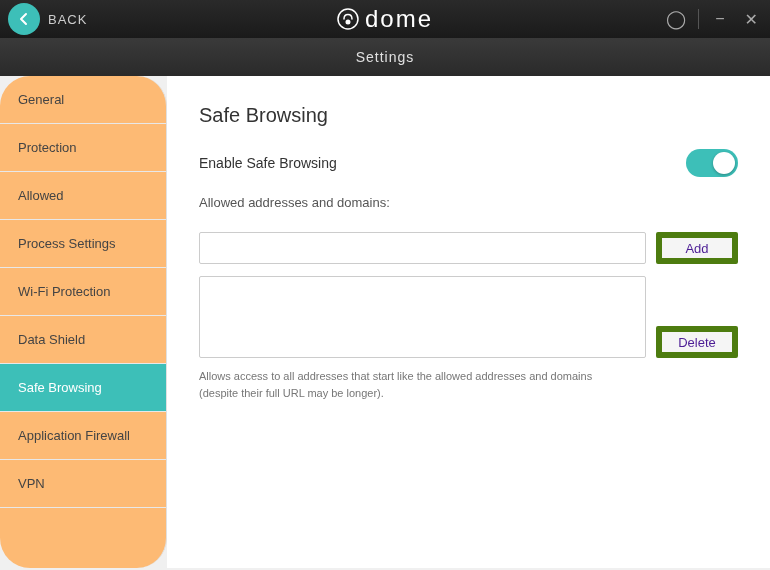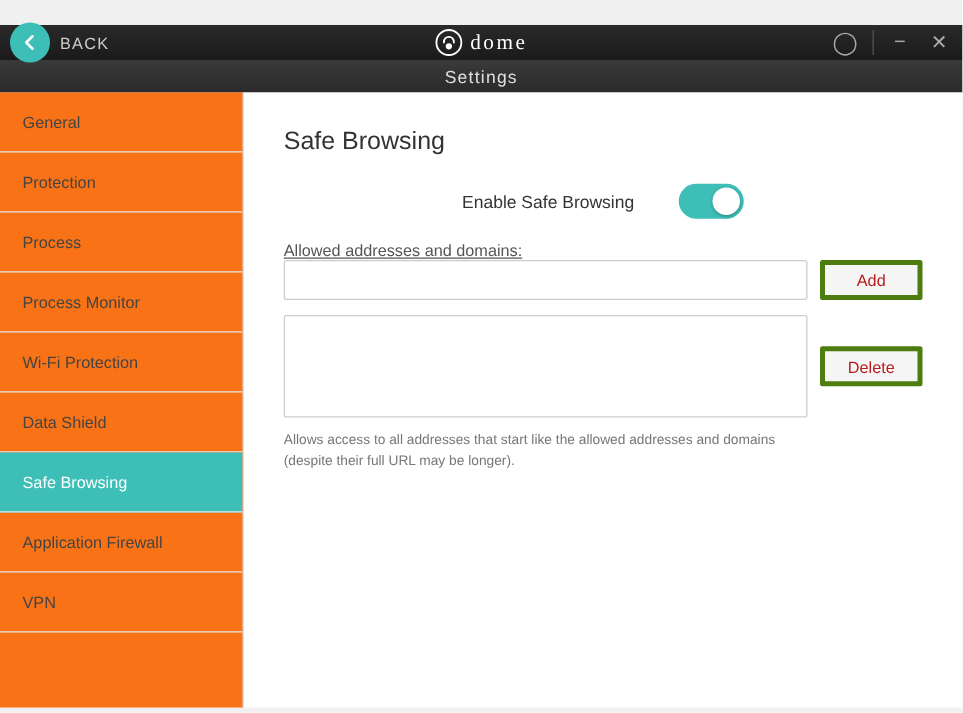--- a/index.html
+++ b/index.html
@@ -8,28 +8,27 @@
       height: 570px;
       font-family: 'Segoe UI', Arial, sans-serif;
       background: #f0f0f0;
       overflow: hidden;
       position: relative;
     }
 
     
     #titlebar {
       width: 100%;
-      height: 28px;
+      height: 38px;
       background: linear-gradient(to bottom, #2a2a2a, #1a1a1a);
       display: flex;
       align-items: center;
       justify-content: space-between;
       padding: 0 8px;
       position: relative;
-      margin-top: 20px;
     }
     #back-btn {
       width: 32px;
       height: 32px;
       border-radius: 50%;
       background: #3dbfb8;
       display: flex;
       align-items: center;
       justify-content: center;
       cursor: pointer;
@@ -74,21 +73,21 @@
     }
     .separator-vert {
       width: 1px;
       height: 20px;
       background: #555;
     }
 
     
     #settings-header {
       width: 100%;
-      height: 26px;
+      height: 38px;
       background: linear-gradient(to bottom, #3a3a3a, #2a2a2a);
       display: flex;
       align-items: center;
       justify-content: center;
     }
     #settings-title {
       color: #e0e0e0;
       font-size: 14px;
       letter-spacing: 1px;
       font-weight: 400;
@@ -96,25 +95,26 @@
 
     
     #main {
       display: flex;
       width: 100%;
       height: calc(570px - 78px);
     }
 
     
     #sidebar {
-      width: 195px;
-      background: #f97316;
+      width: 167px;
+      background: #fdba74;
       border-right: 1px solid #e0e0e0;
       overflow-y: auto;
       flex-shrink: 0;
+      border-radius: 30px;
     }
     .sidebar-item {
       padding: 16px 18px;
       font-size: 13px;
       color: #444;
       cursor: pointer;
       border-bottom: 1px solid #e8e8e8;
       white-space: nowrap;
     }
     .sidebar-item.active {
@@ -131,21 +131,21 @@
     }
     #page-title {
       font-size: 20px;
       color: #333;
       font-weight: 400;
       margin-bottom: 22px;
     }
     .setting-row {
       display: flex;
       align-items: center;
-      justify-content: center;
+      justify-content: space-between;
       margin-bottom: 18px;
       gap: 36px;
     }
     .setting-label {
       font-size: 14px;
       color: #333;
       font-weight: 500;
     }
 
     
@@ -166,22 +166,21 @@
       border-radius: 50%;
       background: white;
       top: 3px;
       right: 3px;
       box-shadow: 0 1px 3px rgba(0,0,0,0.3);
     }
 
     .allowed-label {
       font-size: 13px;
       color: #555;
-      margin-bottom: 0;
-      text-decoration: underline;
+      margin-bottom: 22px;
     }
     .input-row {
       display: flex;
       gap: 10px;
       margin-bottom: 12px;
       align-items: center;
     }
     .address-input {
       flex: 1;
       height: 32px;
@@ -189,22 +188,22 @@
       padding: 0 8px;
       font-size: 13px;
       color: #333;
       outline: none;
       border-radius: 2px;
     }
     .action-btn {
       width: 82px;
       height: 32px;
       background: #f5f5f5;
-      border: 4px solid #4d7c0f;
-      color: #b91c1c;
+      border: 6px solid #4d7c0f;
+      color: #4c1d95;
       font-size: 13px;
       cursor: pointer;
       border-radius: 2px;
       white-space: nowrap;
     }
     .textarea-row {
       display: flex;
       gap: 10px;
       margin-bottom: 10px;
     }
@@ -215,21 +214,21 @@
       padding: 6px 8px;
       font-size: 13px;
       color: #333;
       outline: none;
       resize: none;
       border-radius: 2px;
     }
     .delete-btn-col {
       display: flex;
       flex-direction: column;
-      justify-content: center;
+      justify-content: flex-end;
     }
     .hint-text {
       font-size: 11px;
       color: #777;
       line-height: 1.5;
       max-width: 410px;
     }
   </style>
 </head>
 <body>
@@ -243,42 +242,42 @@
     </div>
     <span id="back-label">BACK</span>
   </div>
 
   <div id="logo-area">
     <svg id="logo-icon" viewBox="0 0 22 22">
       <circle cx="11" cy="11" r="10" fill="none" stroke="white" stroke-width="1.5"></circle>
       <path d="M7 11 C7 8 9 6.5 11 6.5 C13 6.5 15 8 15 11" stroke="white" stroke-width="1.5" fill="none" stroke-linecap="round"></path>
       <circle cx="11" cy="14" r="2.5" fill="white"></circle>
     </svg>
-    <span style="color:white;font-size:17px;font-weight:300;letter-spacing:2px;font-family:Liberation Serif, serif;">dome</span>
+    <span style="color:white;font-size:24px;font-weight:300;letter-spacing:2px;">dome</span>
   </div>
 
   <div id="window-controls">
     <span style="color:#aaa;font-size:18px;cursor:pointer;">◯</span>
     <div class="separator-vert"></div>
     <button class="wc-btn">−</button>
     <button class="wc-btn">✕</button>
   </div>
 </div>
 
 <div id="settings-header">
   <span id="settings-title">Settings</span>
 </div>
 
 <div id="main">
 
   <div id="sidebar">
     <div class="sidebar-item">General</div>
     <div class="sidebar-item">Protection</div>
-    <div class="sidebar-item">Process</div>
-    <div class="sidebar-item">Process Monitor</div>
+    <div class="sidebar-item">Allowed</div>
+    <div class="sidebar-item">Process Settings</div>
     <div class="sidebar-item">Wi-Fi Protection</div>
     <div class="sidebar-item">Data Shield</div>
     <div class="sidebar-item active">Safe Browsing</div>
     <div class="sidebar-item">Application Firewall</div>
     <div class="sidebar-item">VPN</div>
   </div>
 
   <div id="content">
     <div id="page-title">Safe Browsing</div>
 

